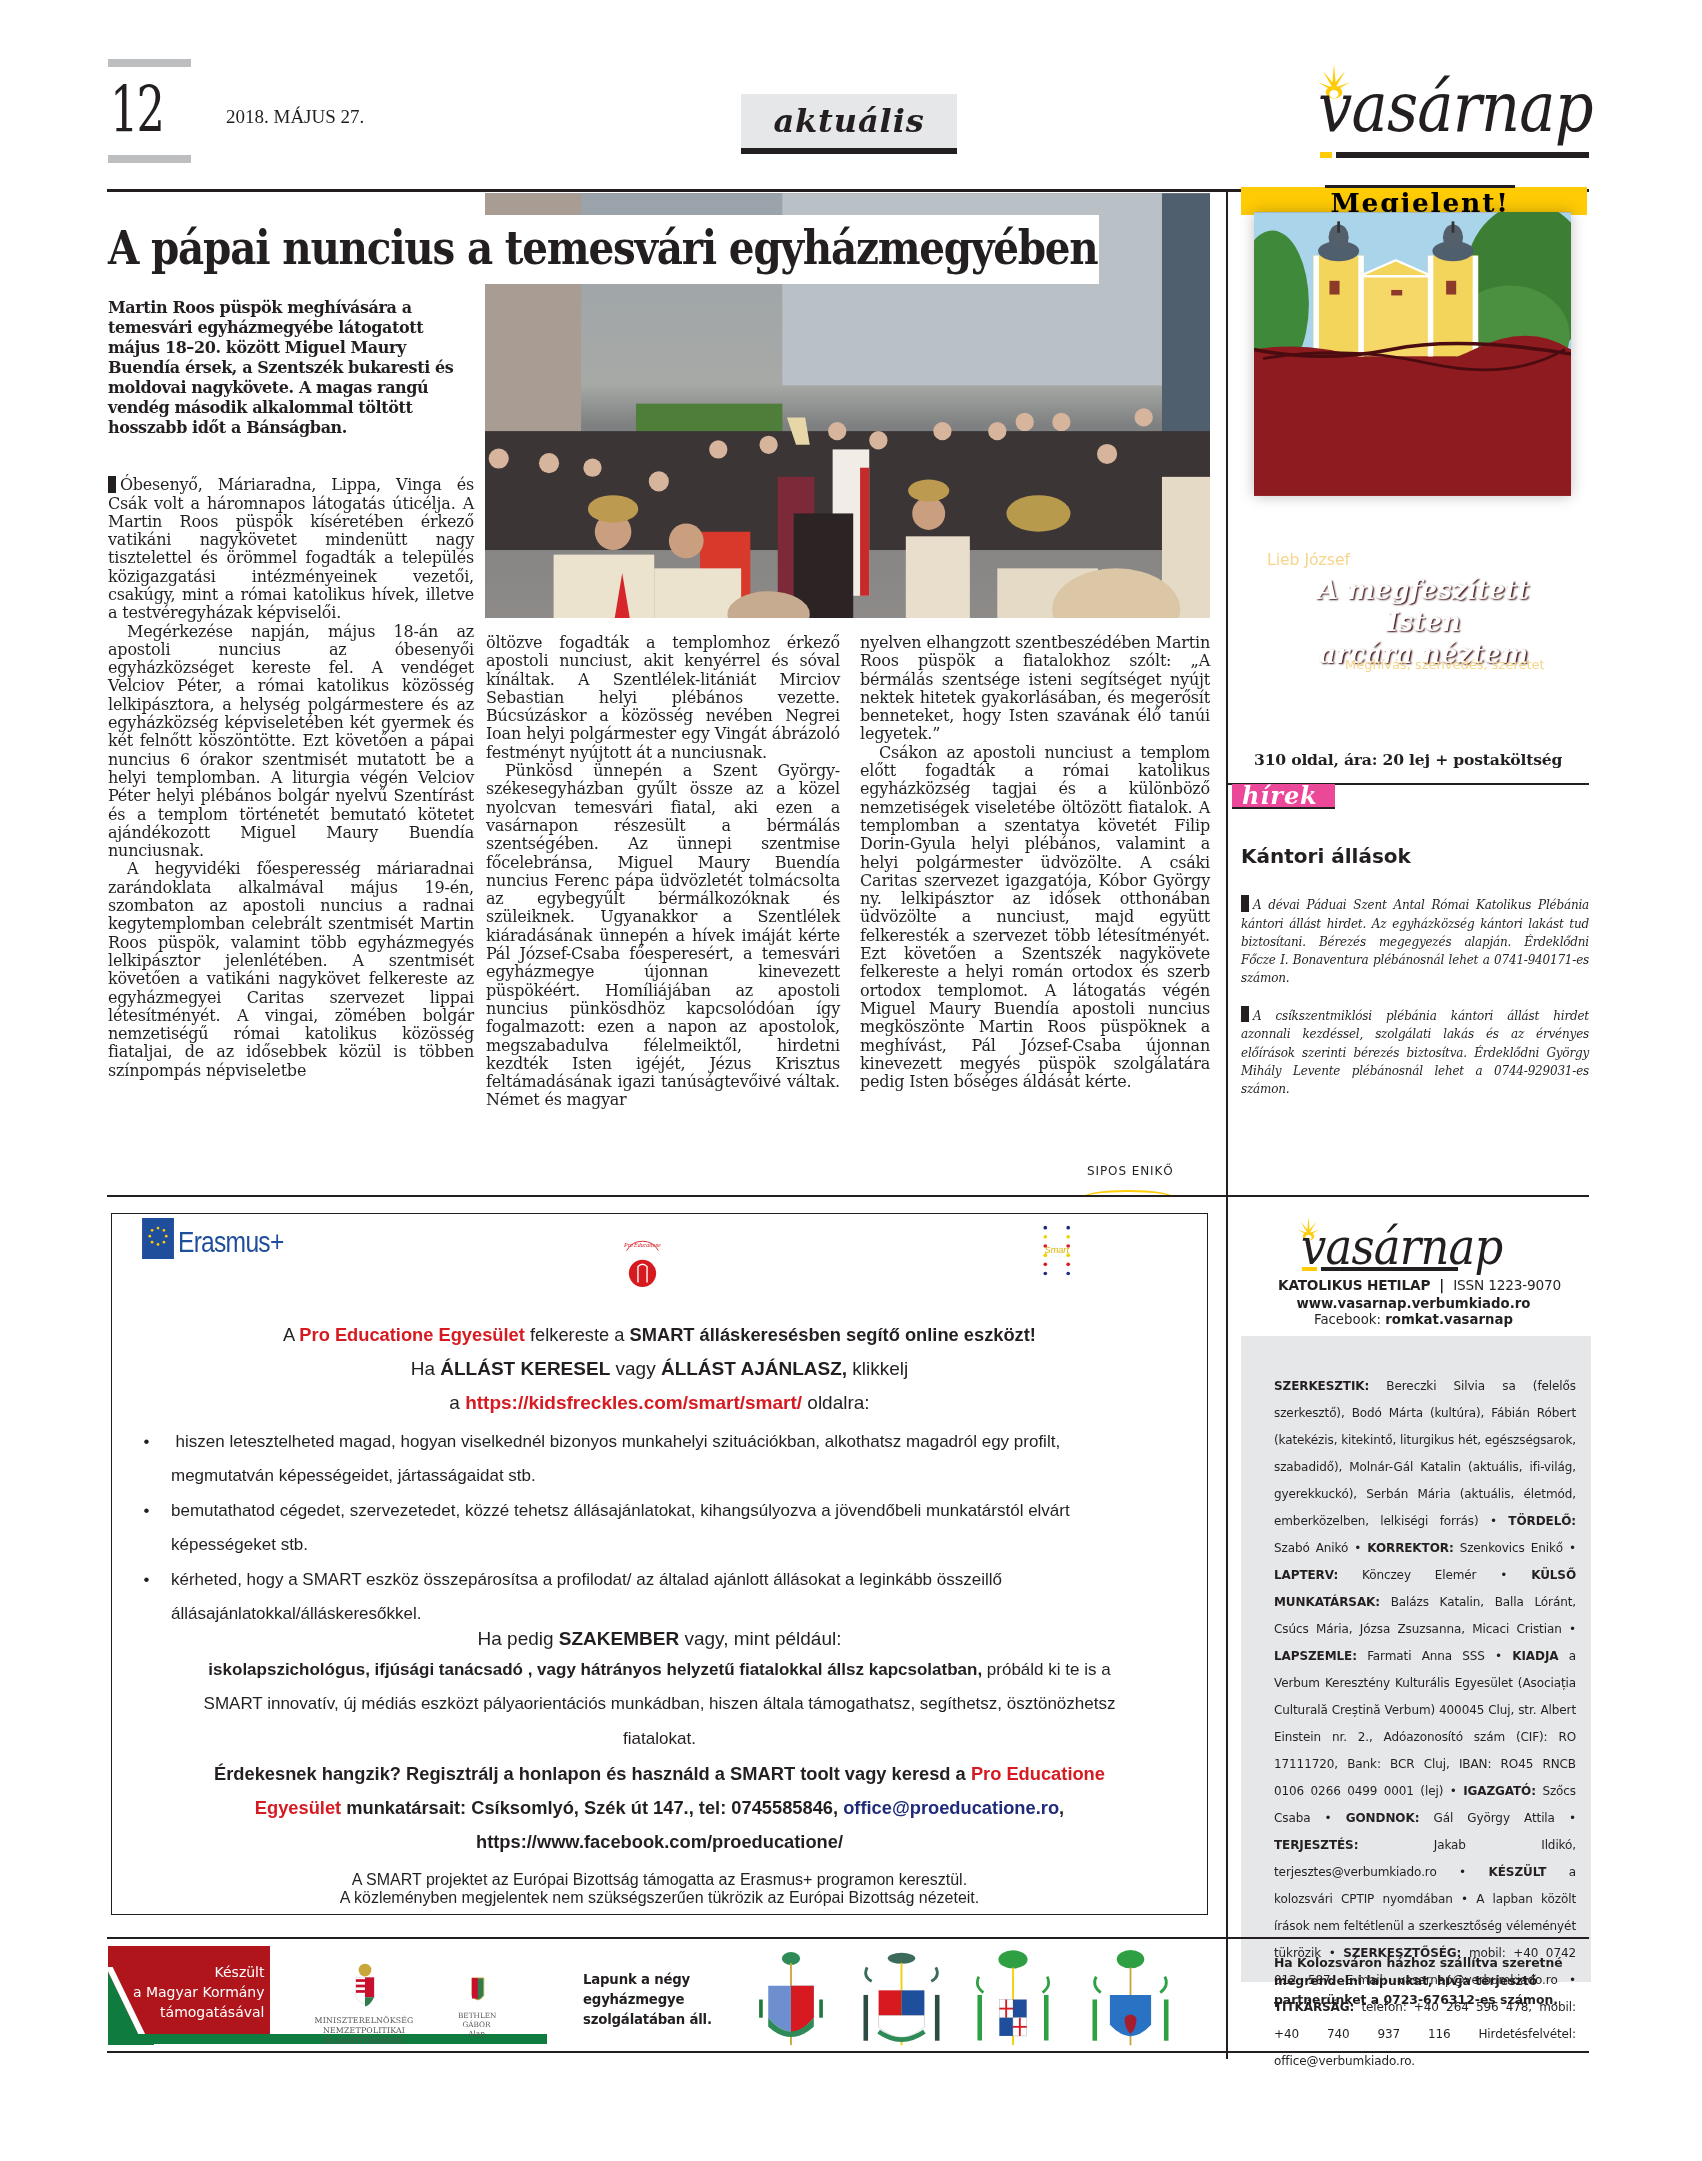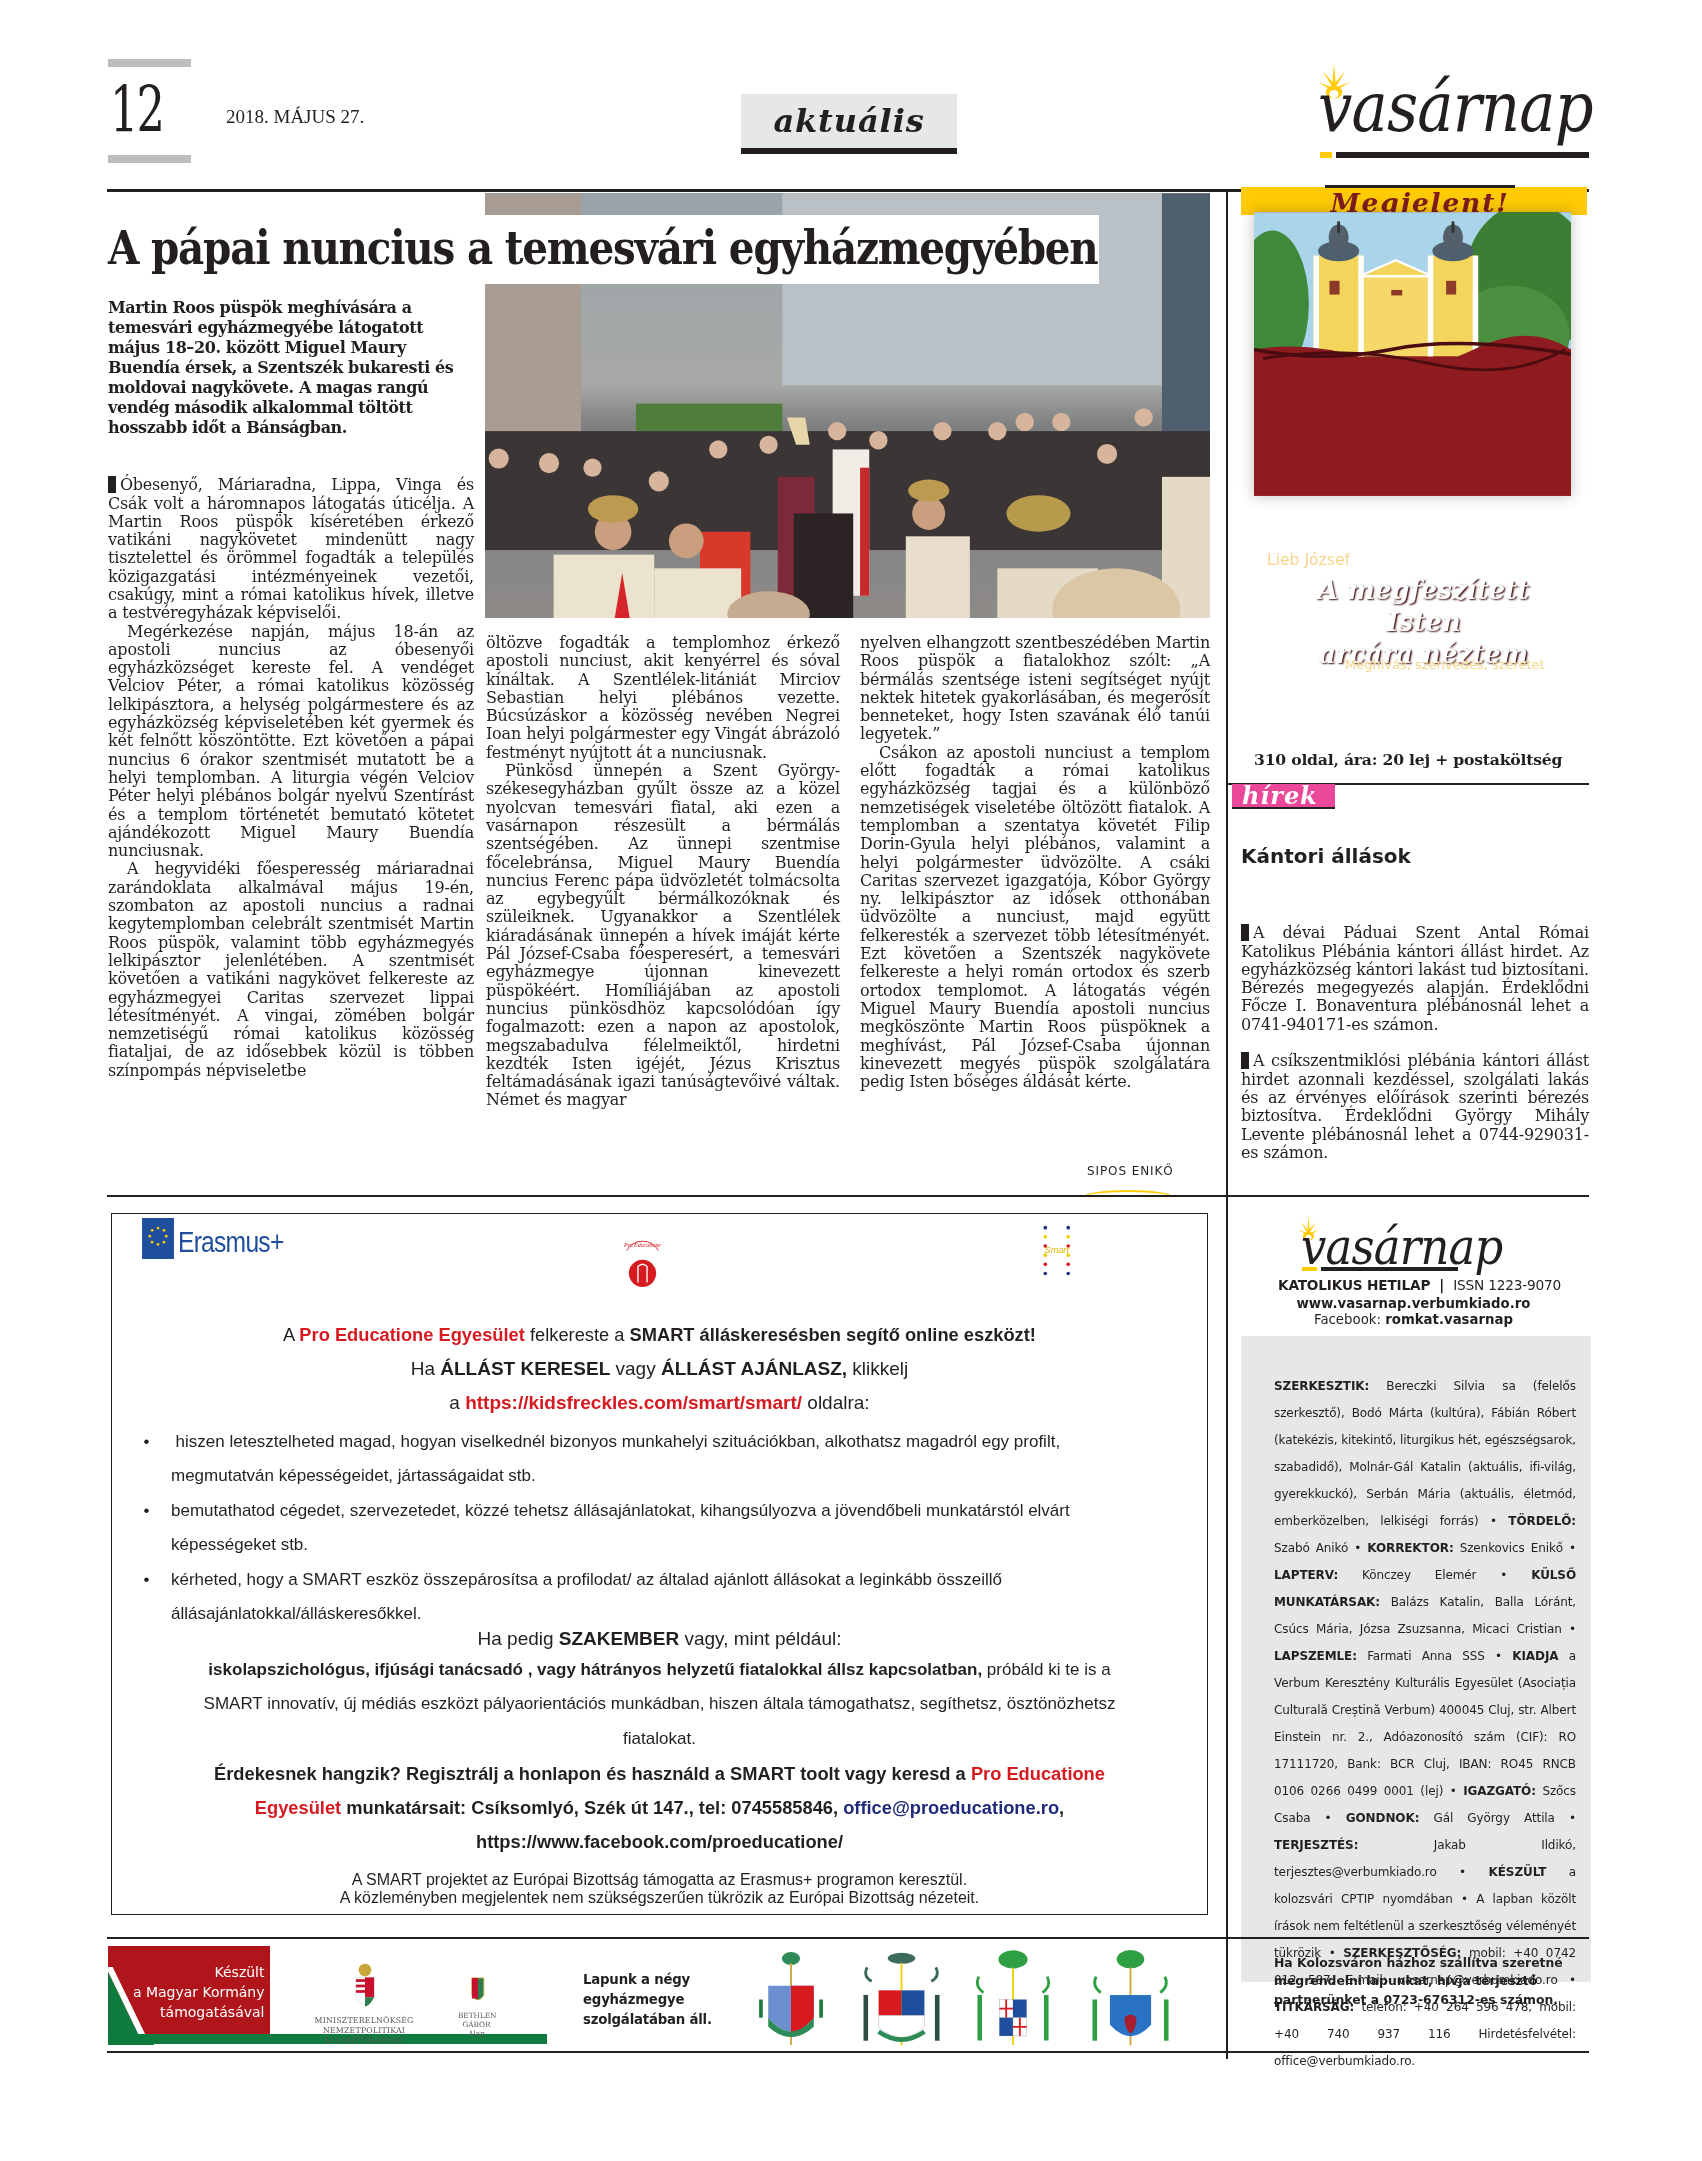--- a/index.html
+++ b/index.html
@@ -23,29 +23,29 @@
   .lede{position:absolute;left:108px;top:298px;width:366px;font-family:"DejaVu Serif",serif;font-weight:bold;font-size:16px;line-height:20px;letter-spacing:-0.4px;}
   .col{position:absolute;font-family:"DejaVu Serif",serif;font-size:16px;line-height:18.3px;text-align:justify;letter-spacing:-0.2px;hyphens:manual;}
   .col p{margin:0;text-indent:19px;}
   .col p.first{text-indent:0;}
   .sq{display:inline-block;width:8.2px;height:16.5px;background:#231f20;vertical-align:-2.3px;margin-right:3.7px;}
   .byline{position:absolute;left:1087px;top:1164px;font-family:"DejaVu Sans",sans-serif;font-size:12px;letter-spacing:0.9px;color:#231f20;}
   .byline-under{position:absolute;left:1082px;top:1190px;width:92px;height:13.7px;border-top:2.7px solid #ffcb05;border-radius:50% 50% 0 0;}
   
   .vdiv{position:absolute;left:1226px;width:1.8px;background:#231f20;}
   .megjelent{position:absolute;left:1241px;top:187px;width:346px;height:28px;background:#ffcb05;}
-  .megjelent-label{position:absolute;left:1325px;top:185px;width:190px;height:28px;border-top:3.7px solid #231f20;border-bottom:3.7px solid #231f20;display:flex;align-items:center;justify-content:center;font-family:"DejaVu Serif",serif;font-style:italic;font-weight:bold;font-size:26.5px;letter-spacing:1.8px;color:#7f1d1d;background:#ffcb05;}
+  .megjelent-label{position:absolute;left:1325px;top:185px;width:190px;height:28px;border-top:3.7px solid #231f20;border-bottom:3.7px solid #231f20;display:flex;align-items:center;justify-content:center;font-family:"DejaVu Serif",serif;font-weight:bold;font-size:26.5px;letter-spacing:1.8px;color:#000000;background:#ffcb05;}
   .book{position:absolute;left:1254px;top:212px;width:317px;height:284px;overflow:hidden;box-shadow:0 0 13.7px rgba(0,0,0,0.25);}
   .book-author{position:absolute;left:1267px;top:551px;font-family:"DejaVu Sans",sans-serif;font-size:15.6px;color:#f6d58a;}
   .book-title{position:absolute;left:1277px;top:574px;width:293px;font-family:"DejaVu Serif",serif;font-style:italic;font-weight:bold;font-size:26px;line-height:32px;color:#fff;text-align:center;text-shadow:1.4px 1.4px 1.8px #3a0a0a;}
   .book-sub{position:absolute;left:1345px;top:657px;font-family:"DejaVu Sans",sans-serif;font-size:13px;color:#f6d58a;}
   .book-caption{position:absolute;left:1254px;top:750px;font-family:"DejaVu Serif",serif;font-weight:bold;font-size:15.6px;letter-spacing:-0.2px;}
   .hirek-tab{position:absolute;left:1232px;top:784px;width:93px;height:23px;background:#ec4899;border-bottom:2.7px solid #231f20;display:flex;align-items:center;padding-left:10px;font-family:"DejaVu Serif",serif;font-style:italic;font-weight:bold;font-size:24px;color:#fff;letter-spacing:0.9px;}
   .hirek-title{position:absolute;left:1241px;top:844px;font-family:"DejaVu Sans",sans-serif;font-weight:bold;font-size:20px;}
-  .hirek-body{position:absolute;left:1241px;top:924px;width:348px;font-family:"DejaVu Serif",serif;font-size:16px;line-height:18.3px;text-align:justify;letter-spacing:-0.2px;}
+  .hirek-body{position:absolute;left:1241px;top:895px;width:348px;font-family:"DejaVu Serif",serif;font-size:12px;line-height:18.3px;text-align:justify;letter-spacing:-0.2px;font-style:italic;}
   .hirek-body p{margin:0 0 18.3px 0;}
   .mast-line1{position:absolute;left:1278px;top:1277px;font-family:"DejaVu Sans",sans-serif;font-weight:bold;font-size:13.7px;letter-spacing:-0.2px;}
   .mast-line2{position:absolute;left:1235px;width:357px;top:1296px;text-align:center;font-family:"DejaVu Sans",sans-serif;font-weight:bold;font-size:13.3px;}
   .mast-line3{position:absolute;left:1235px;width:357px;top:1312px;text-align:center;font-family:"DejaVu Sans",sans-serif;font-size:13.3px;}
   .imprint{position:absolute;left:1241px;top:1336px;width:350px;height:646px;background:#e6e7e8;}
   .imprint-text{position:absolute;left:1274px;top:1373px;width:302px;font-family:"DejaVu Sans",sans-serif;font-size:12px;line-height:27px;text-align:justify;letter-spacing:-0.1px;color:#231f20;}
   .imprint-text b{font-weight:bold;}
   .imprint-note{position:absolute;left:1274px;top:1954px;width:302px;font-family:"DejaVu Sans",sans-serif;font-weight:bold;font-size:12.4px;line-height:18.3px;}
   
   .ad{position:absolute;left:111px;top:1213px;width:1097px;height:702px;border:1.8px solid #231f20;box-sizing:border-box;font-family:"Liberation Sans",sans-serif;}

